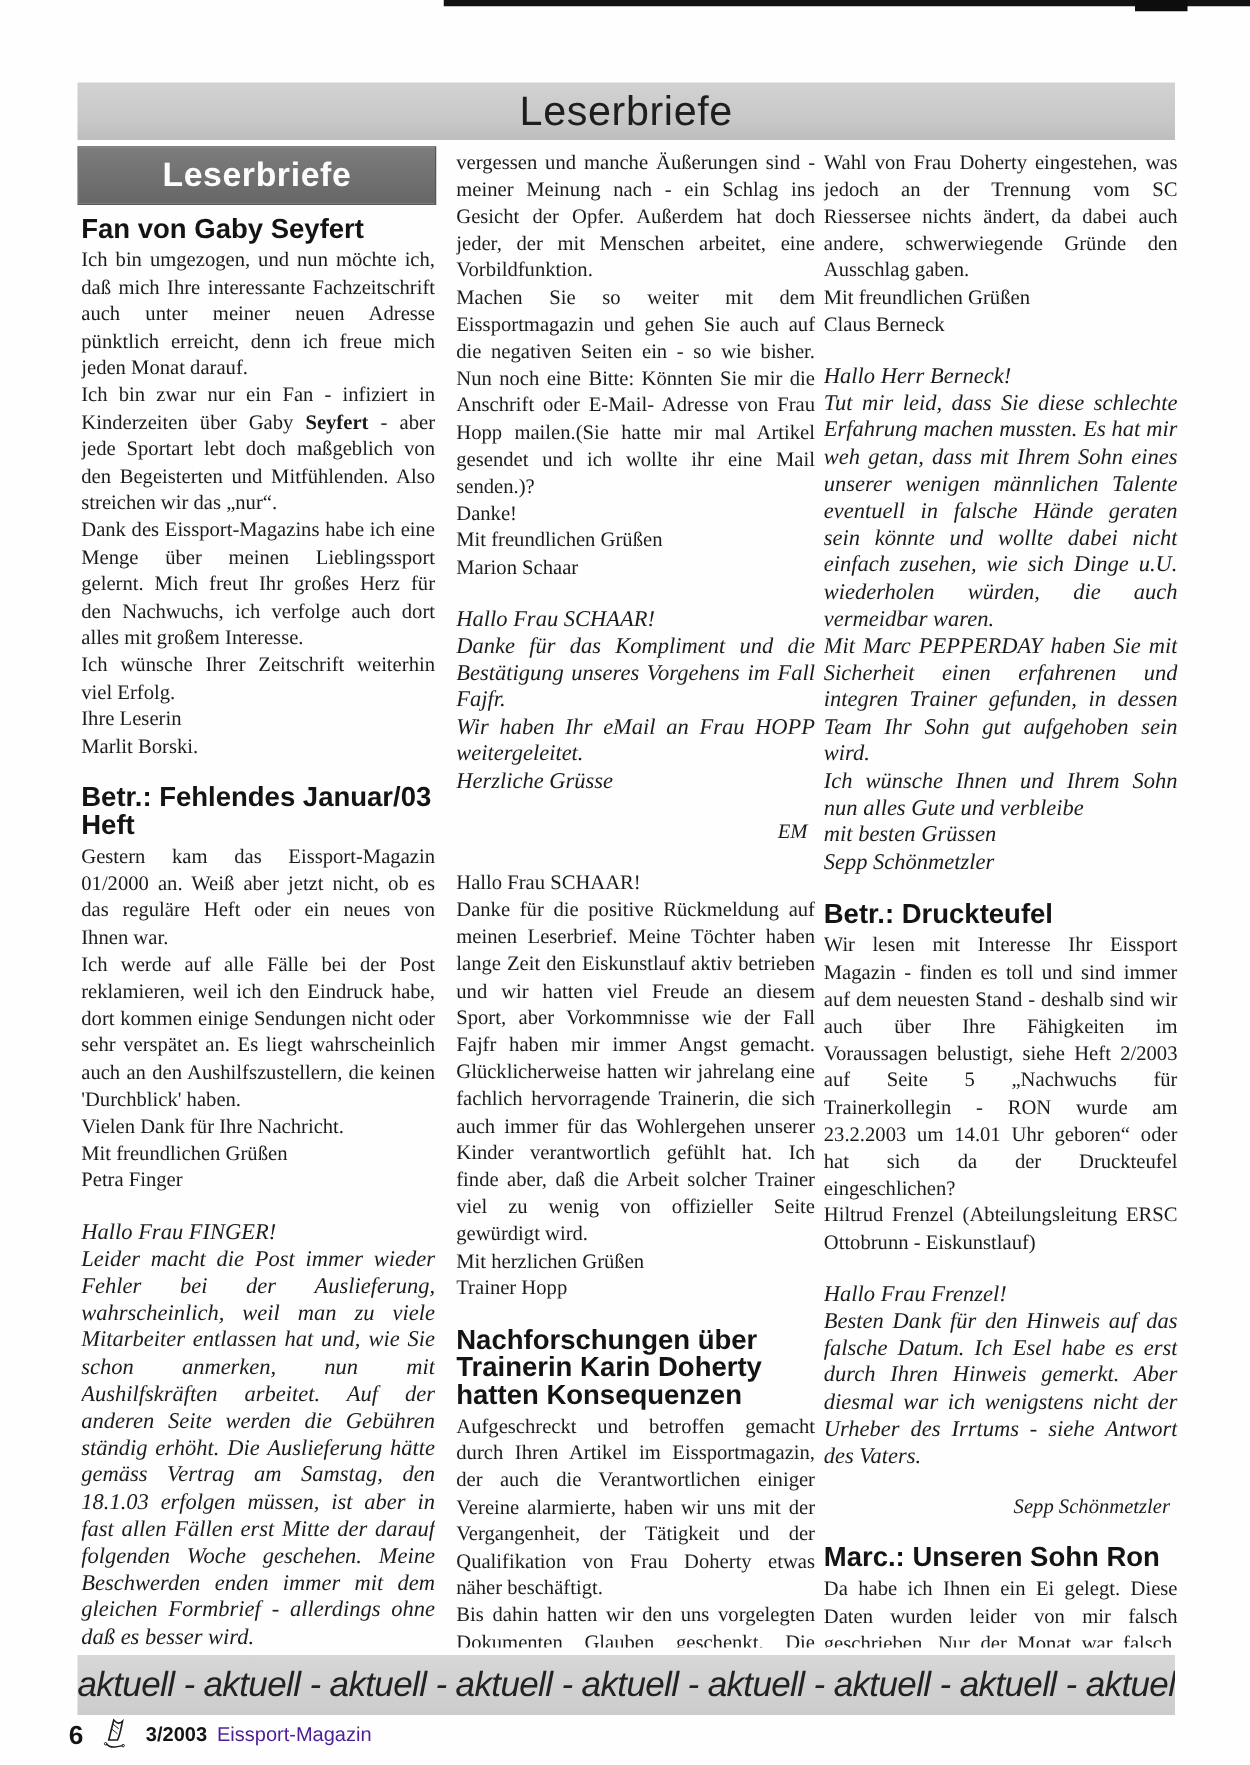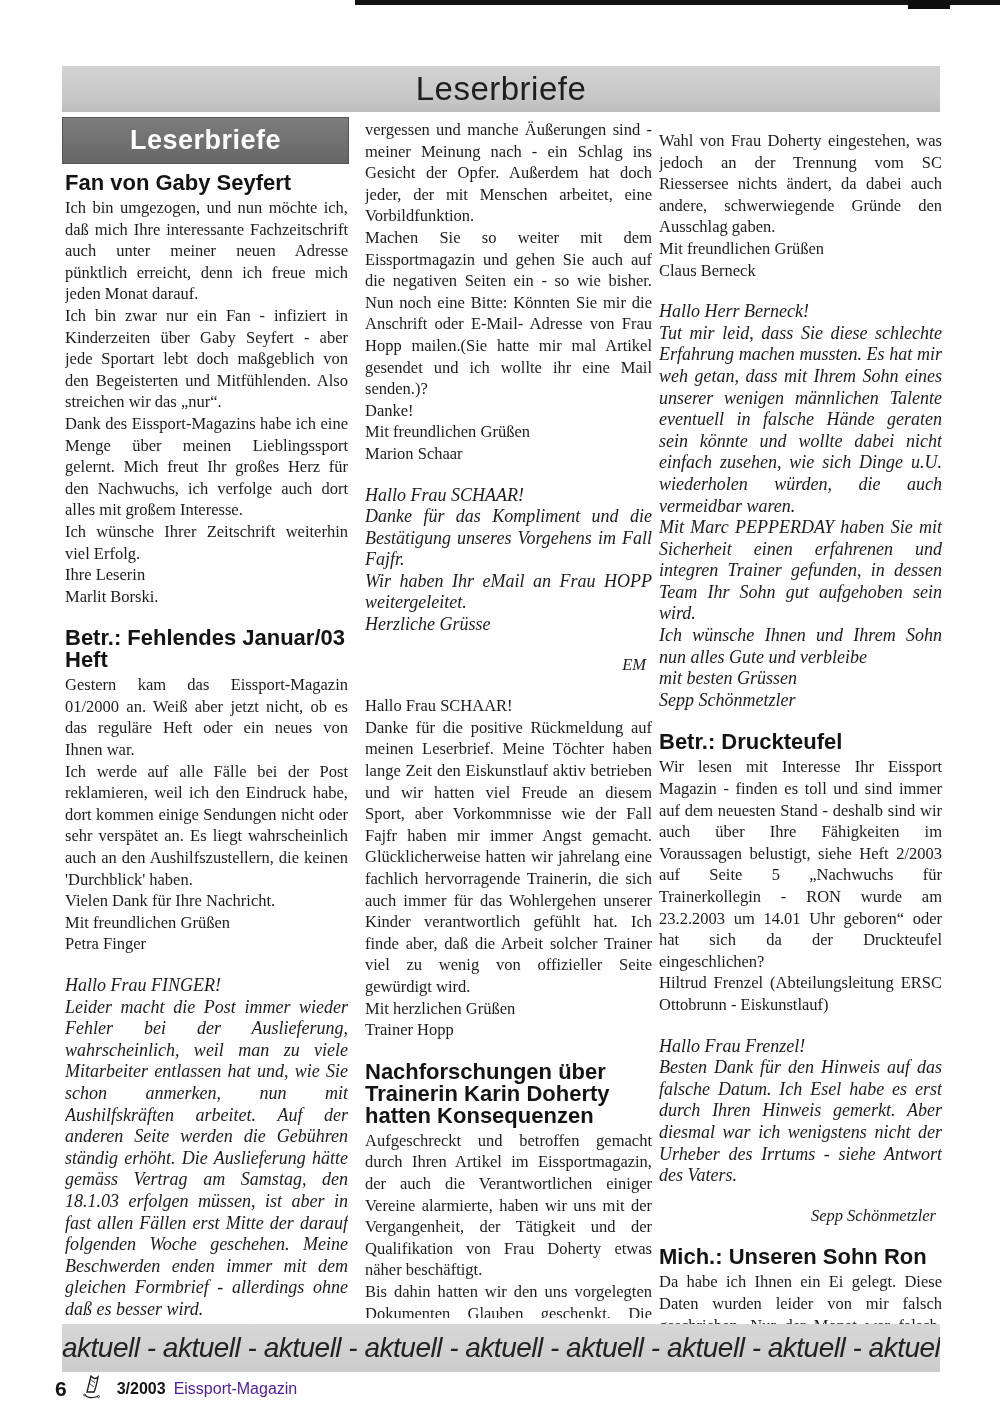--- a/index.html
+++ b/index.html
@@ -31,32 +31,32 @@
   }
   .greybox .t{
     font-family:"Liberation Sans", sans-serif;font-weight:bold;
     font-size:27px;line-height:45px;color:#fdfdfd;letter-spacing:0.5px;
   }
 
   
   .column{position:absolute;overflow:hidden;}
   #col-1{left:65px;top:172px;width:283px;height:1146px;}
   #col-2{left:365px;top:119px;width:287px;height:1199px;}
-  #col-3{left:659px;top:130px;width:283px;height:1199px;}
+  #col-3{left:659px;top:119px;width:283px;height:1199px;}
 
   .section + .section{margin-top:20px;}
   .blk{margin:0;}
   .blk.h{
     font-family:"Liberation Sans", sans-serif;font-weight:bold;
     font-size:22px;line-height:22px;margin-bottom:3px;color:#141414;
   }
   .blk.p{font-size:16.5px;line-height:21.6px;text-align:justify;}
   .blk.pi{font-size:18px;line-height:21.6px;text-align:justify;font-style:italic;}
   .blk.sig{font-size:16.5px;line-height:21.6px;font-style:italic;text-align:right;margin-top:18px;padding-right:6px;}
-  .blk .b{font-weight:normal;}
+  .blk .b{font-weight:bold;}
 
   
   .banner{
     position:absolute;left:62px;top:1324px;width:878px;height:48px;
     background:linear-gradient(#d7d7d7,#cccccc);
     text-align:center;white-space:nowrap;overflow:hidden;
   }
   .banner .t{
     font-family:"Liberation Sans", sans-serif;font-style:italic;
     font-size:28px;line-height:48px;color:#222;letter-spacing:-0.5px;
@@ -156,21 +156,21 @@
       <div class="blk h"><span>Betr.: Druckteufel</span></div>
       <div class="blk p"><span>Wir lesen mit Interesse Ihr Eissport Magazin - finden es toll und sind immer auf dem neuesten Stand - deshalb sind wir auch über Ihre Fähigkeiten im Voraussagen belustigt, siehe Heft 2/2003 auf Seite 5 „Nachwuchs für Trainerkollegin - RON wurde am 23.2.2003 um 14.01 Uhr geboren“ oder hat sich da der Druckteufel eingeschlichen?</span></div>
       <div class="blk p"><span>Hiltrud Frenzel (Abteilungsleitung ERSC Ottobrunn - Eiskunstlauf)</span></div>
     </div>
     <div class="section">
       <div class="blk pi"><span>Hallo Frau Frenzel!</span></div>
       <div class="blk pi"><span>Besten Dank für den Hinweis auf das falsche Datum. Ich Esel habe es erst durch Ihren Hinweis gemerkt. Aber diesmal war ich wenigstens nicht der Urheber des Irrtums - siehe Antwort des Vaters.</span></div>
       <div class="blk sig"><span>Sepp Schönmetzler</span></div>
     </div>
     <div class="section">
-      <div class="blk h"><span>Mich.: Unseren Sohn Ron</span></div>
+      <div class="blk h"><span>Marc.: Unseren Sohn Ron</span></div>
       <div class="blk p"><span>Da habe ich Ihnen ein Ei gelegt. Diese Daten wurden leider von mir falsch geschrieben. Nur der Monat war falsch. Ron ist am 23.01.03 um 14.01 Uhr geboren.</span></div>
     </div>
   </div>
 
 <div class="banner">
   <span class="t">aktuell - aktuell - aktuell - aktuell - aktuell - aktuell - aktuell - aktuell - aktuell</span>
 </div>
 
 <div class="footer">
   <span class="pagenum">6</span>

